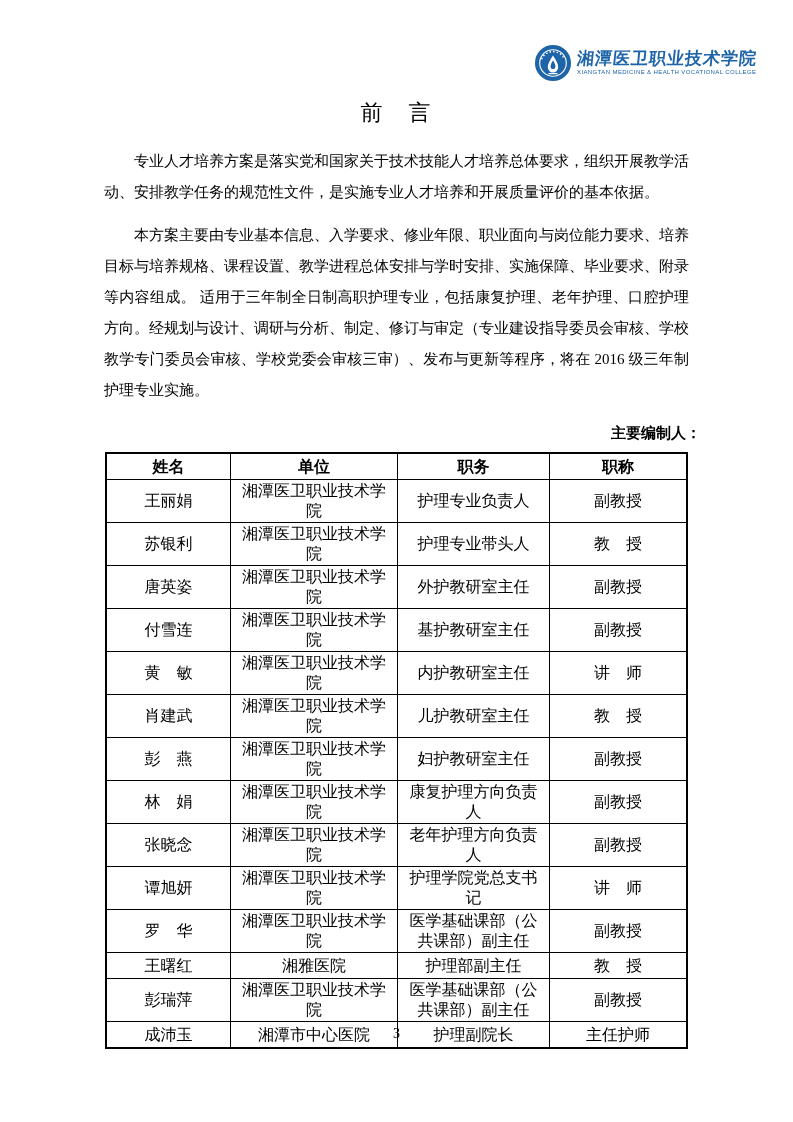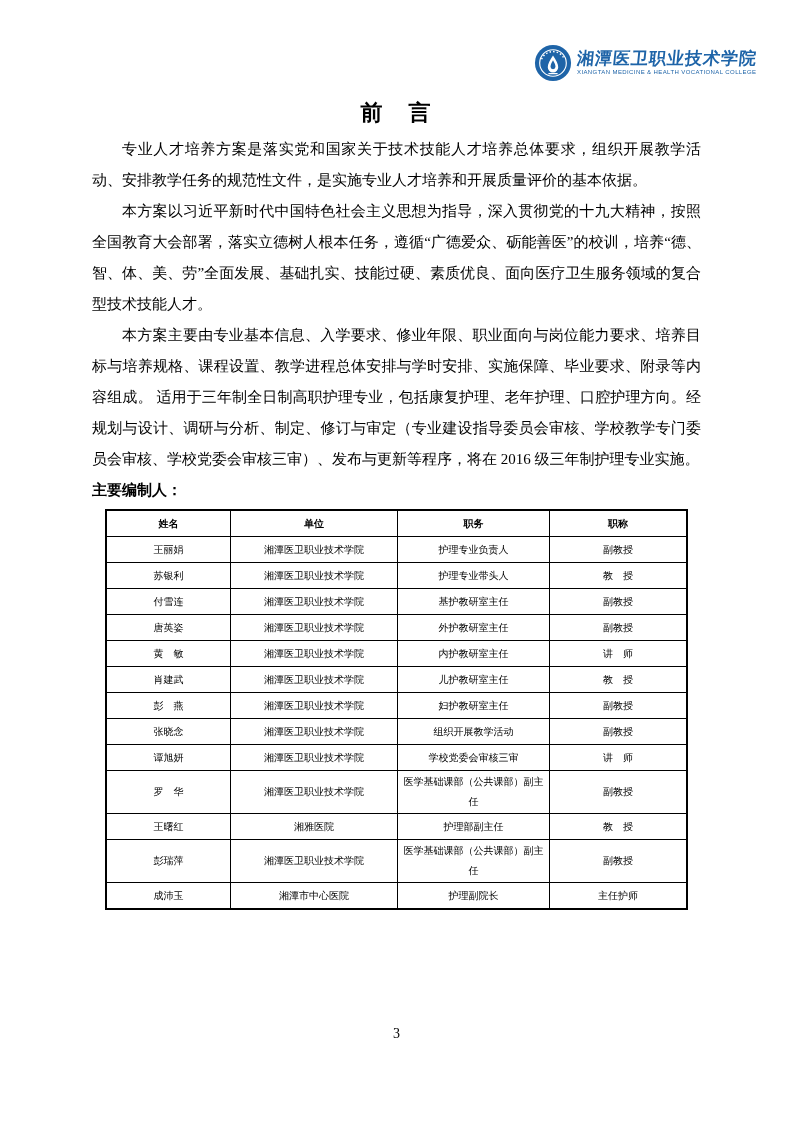--- a/index.html
+++ b/index.html
@@ -32,45 +32,45 @@
     color:#1e64a8;
     letter-spacing:0.4px;
     line-height:8px;
     font-family:"Liberation Sans","DejaVu Sans",sans-serif;
     white-space:nowrap;
   }
   
   .doc-title{
     position:absolute;top:98px;left:0;right:0;
     text-align:center;
-    font-size:22px;font-weight:bold;
+    font-size:22px;font-weight:normal;
     letter-spacing:2px;
   }
   
   .body-text{
     position:absolute;top:134px;left:92px;width:609px;
     font-size:15px;line-height:31px;
   }
   .body-text p{
-    margin:0;
+    margin:12px;
     text-indent:2em;
     text-align:justify;
   }
   .editors-label{
     font-weight:bold;
     margin-top:0;
-    font-size:15px;line-height:31px;
+    font-size:15px;line-height:31px;text-align:right;
   }
   
   .editors-table{
     margin:3px 0 0 13px;
     width:583px;
     border-collapse:collapse;
     border:2px solid #000;
-    font-size:10px;
+    font-size:16px;
   }
   .editors-table th,.editors-table td{
     border:1px solid #000;
     text-align:center;
     vertical-align:middle;
     padding:1px 4px;
     height:23px;
     line-height:20px;
   }
   .editors-table th{font-weight:bold;}
@@ -97,21 +97,20 @@
     <div class="logo-text">
       <div class="logo-zh">湘潭医卫职业技术学院</div>
       <div class="logo-en">XIANGTAN MEDICINE &amp; HEALTH VOCATIONAL COLLEGE</div>
     </div>
   </div>
 
   <div class="doc-title">前　言</div>
 
   <div class="body-text">
     <p>专业人才培养方案是落实党和国家关于技术技能人才培养总体要求，组织开展教学活动、安排教学任务的规范性文件，是实施专业人才培养和开展质量评价的基本依据。</p>
-    <p>本方案以习近平新时代中国特色社会主义思想为指导，深入贯彻党的十九大精神，按照全国教育大会部署，落实立德树人根本任务，遵循“广德爱众、砺能善医”的校训，培养“德、智、体、美、劳”全面发展、基础扎实、技能过硬、素质优良、面向医疗卫生服务领域的复合型技术技能人才。</p>
     <p>本方案主要由专业基本信息、入学要求、修业年限、职业面向与岗位能力要求、培养目标与培养规格、课程设置、教学进程总体安排与学时安排、实施保障、毕业要求、附录等内容组成。 适用于三年制全日制高职护理专业，包括康复护理、老年护理、口腔护理方向。经规划与设计、调研与分析、制定、修订与审定（专业建设指导委员会审核、学校教学专门委员会审核、学校党委会审核三审）、发布与更新等程序，将在 2016 级三年制护理专业实施。</p>
     <div class="editors-label">主要编制人：</div>
 
     <table class="editors-table">
       <colgroup>
         <col style="width:21.4%">
         <col style="width:28.8%">
         <col style="width:26.1%">
         <col style="width:23.7%">
       </colgroup>
@@ -130,29 +129,29 @@
             <td>护理专业负责人</td>
             <td>副教授</td>
           </tr>
         <tr>
             <td>苏银利</td>
             <td>湘潭医卫职业技术学院</td>
             <td>护理专业带头人</td>
             <td>教　授</td>
           </tr>
         <tr>
+            <td>唐英姿</td>
+            <td>湘潭医卫职业技术学院</td>
+            <td>外护教研室主任</td>
+            <td>副教授</td>
+          </tr>
+        <tr>
             <td>付雪连</td>
             <td>湘潭医卫职业技术学院</td>
             <td>基护教研室主任</td>
-            <td>副教授</td>
-          </tr>
-        <tr>
-            <td>唐英姿</td>
-            <td>湘潭医卫职业技术学院</td>
-            <td>外护教研室主任</td>
             <td>副教授</td>
           </tr>
         <tr>
             <td>黄　敏</td>
             <td>湘潭医卫职业技术学院</td>
             <td>内护教研室主任</td>
             <td>讲　师</td>
           </tr>
         <tr>
             <td>肖建武</td>
@@ -160,29 +159,35 @@
             <td>儿护教研室主任</td>
             <td>教　授</td>
           </tr>
         <tr>
             <td>彭　燕</td>
             <td>湘潭医卫职业技术学院</td>
             <td>妇护教研室主任</td>
             <td>副教授</td>
           </tr>
         <tr>
+            <td>林　娟</td>
+            <td>湘潭医卫职业技术学院</td>
+            <td>康复护理方向负责人</td>
+            <td>副教授</td>
+          </tr>
+        <tr>
             <td>张晓念</td>
             <td>湘潭医卫职业技术学院</td>
-            <td>组织开展教学活动</td>
+            <td>老年护理方向负责人</td>
             <td>副教授</td>
           </tr>
         <tr>
             <td>谭旭妍</td>
             <td>湘潭医卫职业技术学院</td>
-            <td>学校党委会审核三审</td>
+            <td>护理学院党总支书记</td>
             <td>讲　师</td>
           </tr>
         <tr>
             <td>罗　华</td>
             <td>湘潭医卫职业技术学院</td>
             <td>医学基础课部（公共课部）副主任</td>
             <td>副教授</td>
           </tr>
         <tr>
             <td>王曙红</td>

